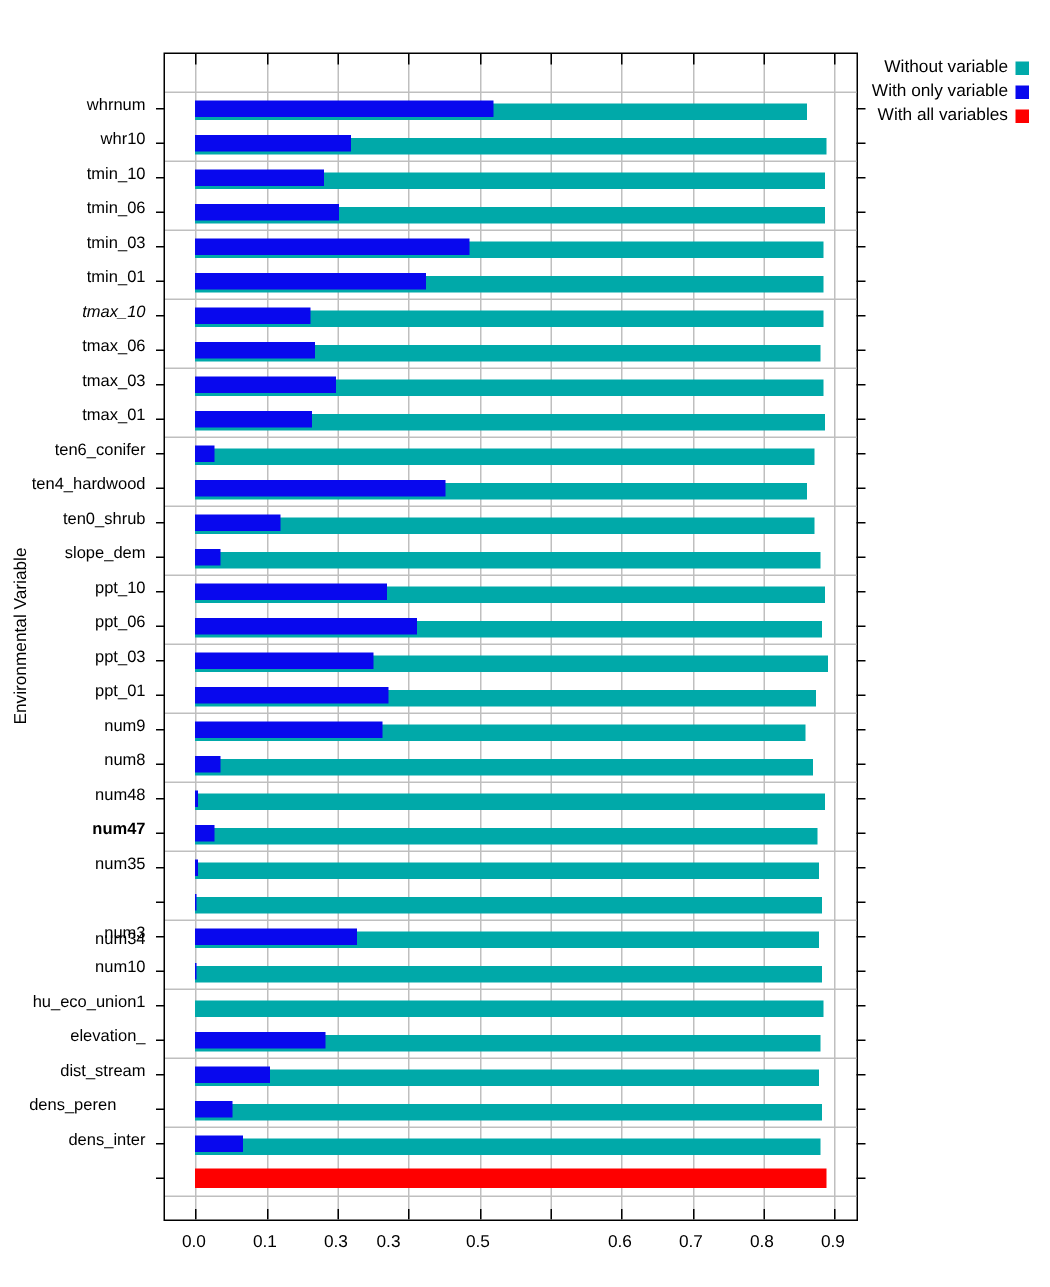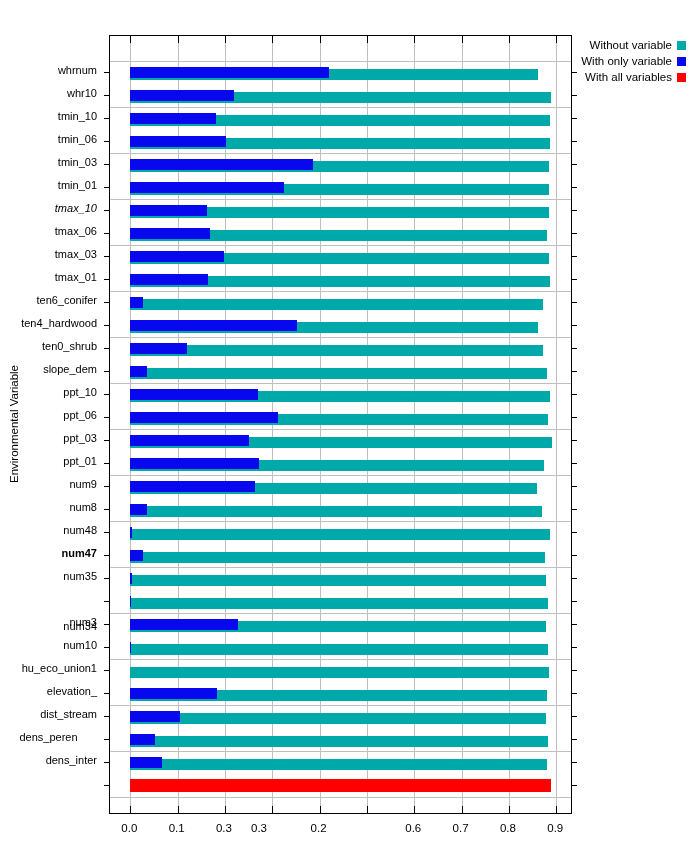--- a/index.html
+++ b/index.html
@@ -262,21 +262,21 @@
       <div class="cat-label" style="top: 708px;">dist_stream</div>
       <div class="cat-label" style="top: 731px; text-align: center;">dens_peren</div>
       <div class="cat-label" style="top: 754px;">dens_inter</div>
     </div>
 
   <div id="x-ticklabels">
       <div class="x-tick-label" style="left: 114.3px;">0.0</div>
       <div class="x-tick-label" style="left: 161.63px;">0.1</div>
       <div class="x-tick-label" style="left: 208.96px;">0.3</div>
       <div class="x-tick-label" style="left: 244px;">0.3</div>
-      <div class="x-tick-label" style="left: 303.62px;">0.2</div>
+      <div class="x-tick-label" style="left: 303.62px;">0.5</div>
       <div class="x-tick-label" style="left: 350.95px; margin-top: 44px;">0.5</div>
       <div class="x-tick-label" style="left: 398.28px;">0.6</div>
       <div class="x-tick-label" style="left: 445.61px;">0.7</div>
       <div class="x-tick-label" style="left: 492.94px;">0.8</div>
       <div class="x-tick-label" style="left: 540.27px;">0.9</div>
     </div>
 
 
   <div class="legend">
     <div class="legend-item">

